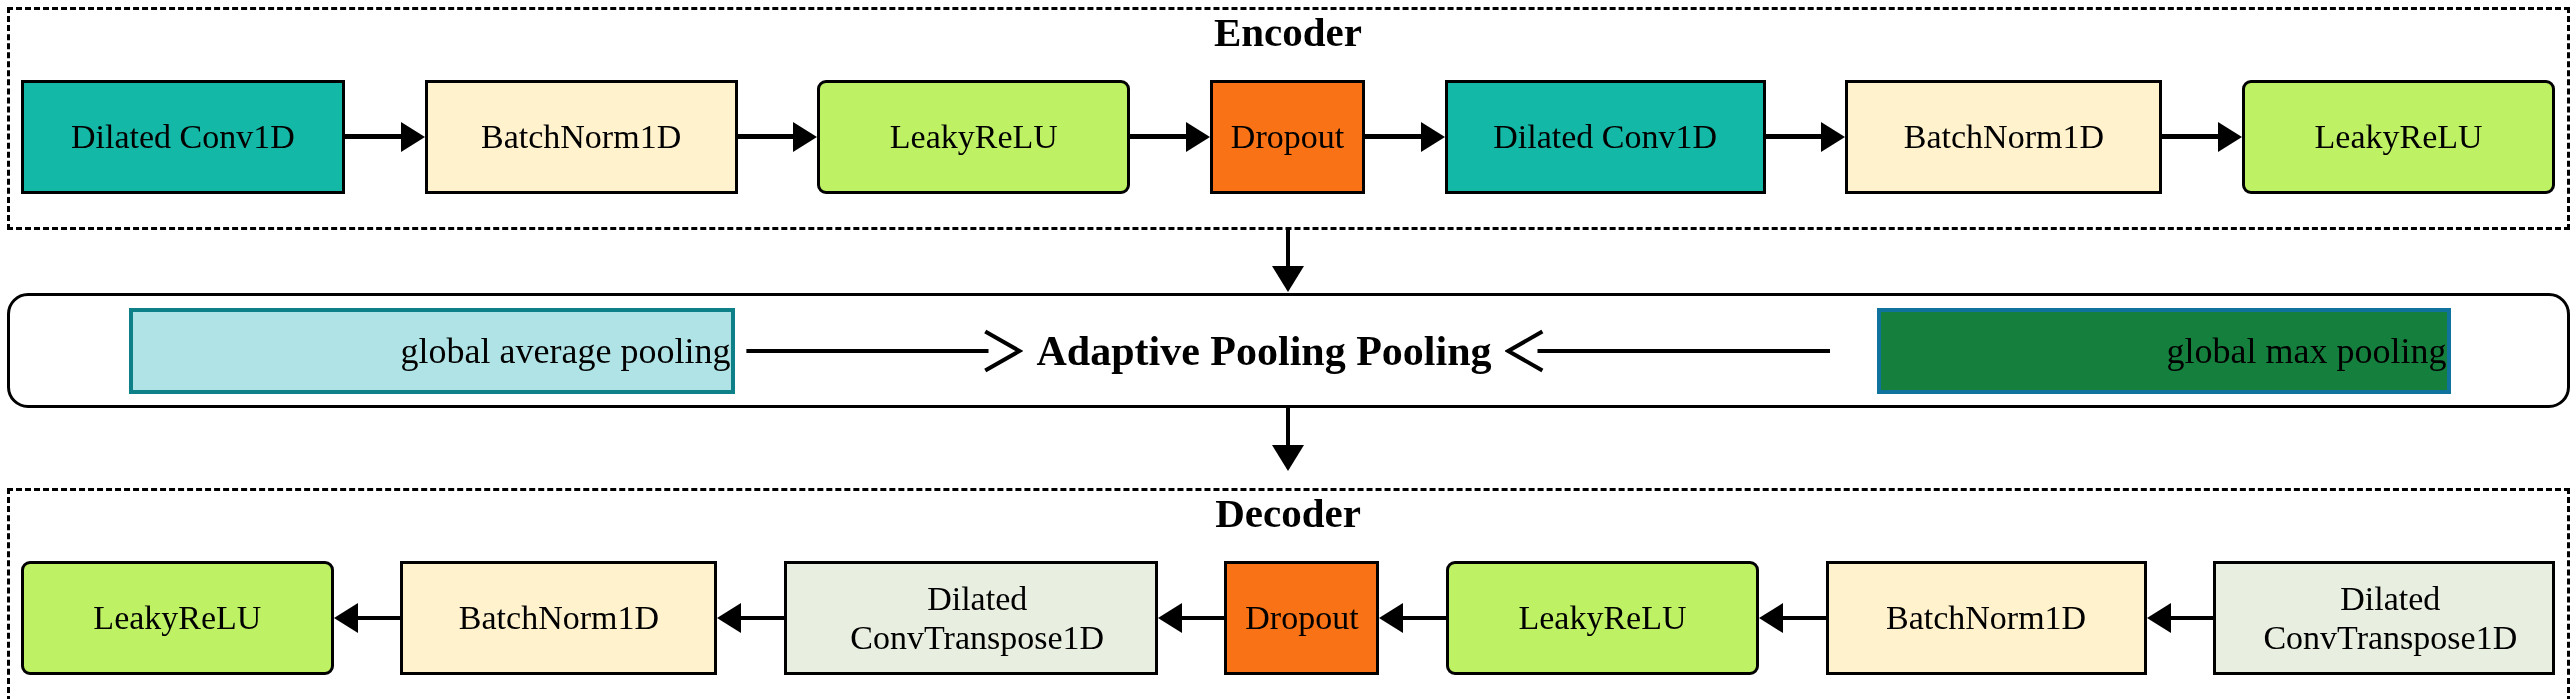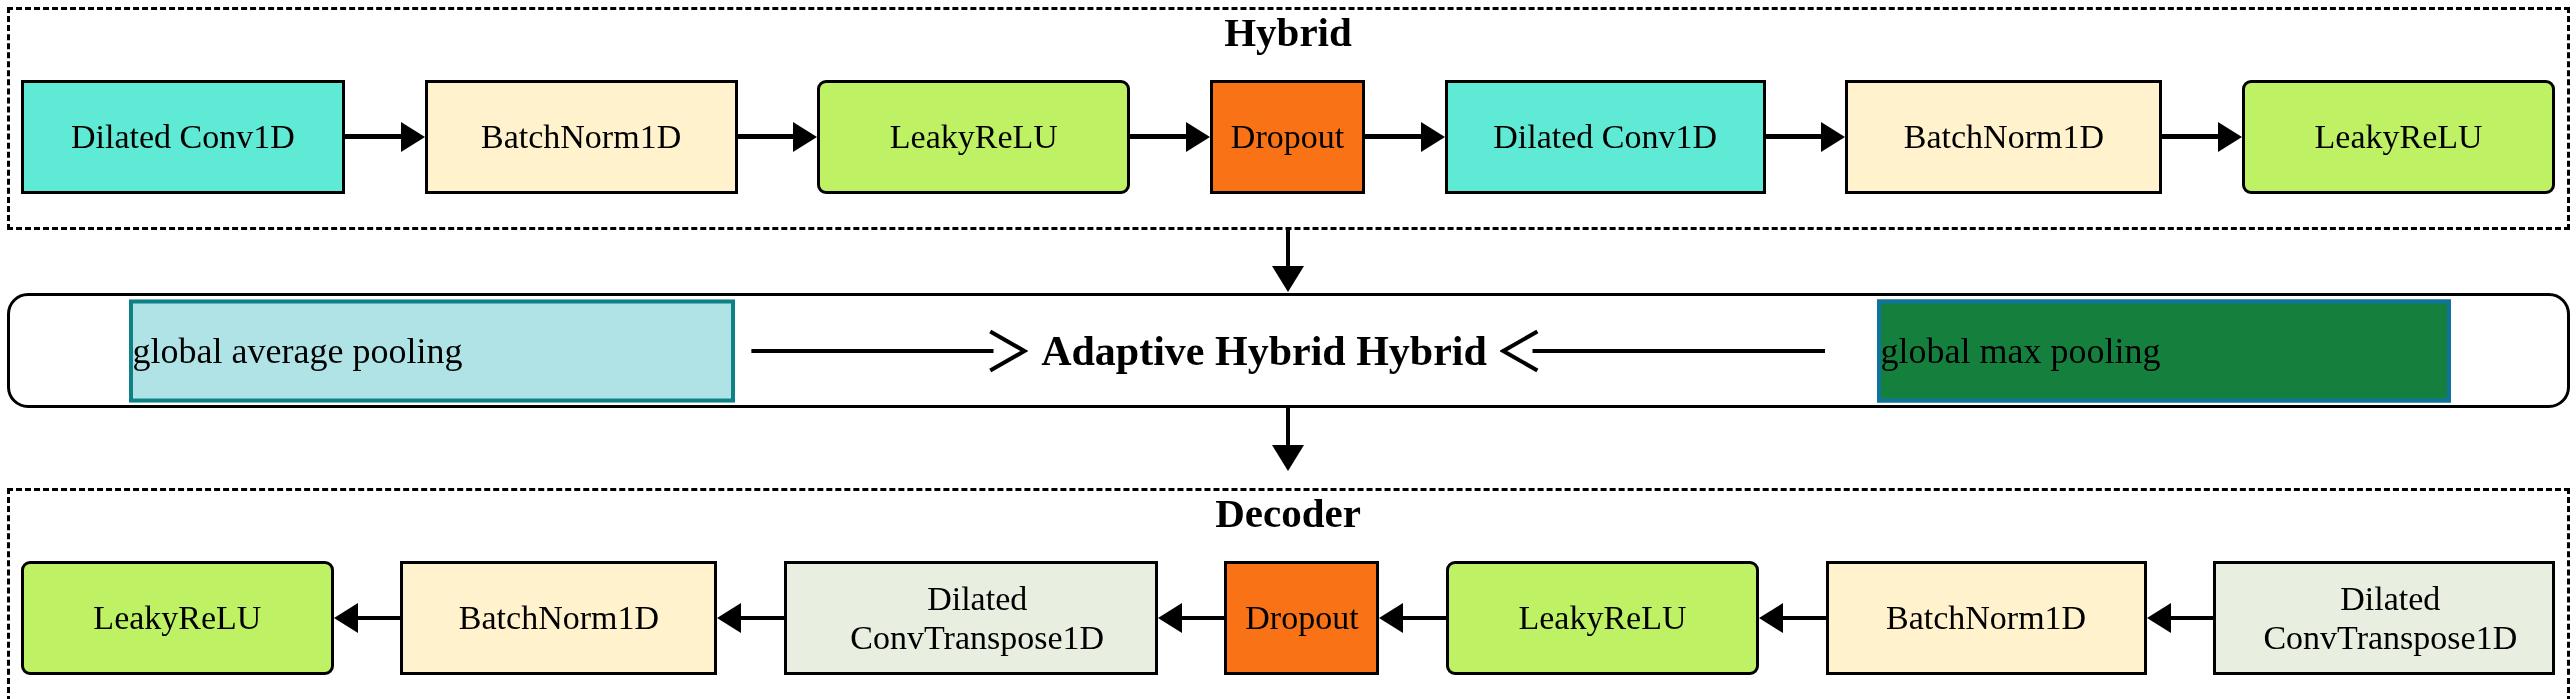--- a/index.html
+++ b/index.html
@@ -21,39 +21,39 @@
   
   .block-row{
     position:absolute;left:11.4px;right:11.4px;top:70px;height:114px;
     display:flex;align-items:center;justify-content:space-between;
   }
   .block{
     box-sizing:border-box;height:114px;border:3.3px solid #000;
     display:flex;align-items:center;justify-content:center;text-align:center;
     font-size:34px;line-height:1.15;flex:0 0 auto;padding:0 6.5px;
   }
-  .c-blue  {background:#5eead4;}
+  .c-blue  {background:#14b8a6;}
   .c-yellow{background:#fff2cc;}
   .c-pink  {background:#bef264;border-radius:9px;}
   .c-gray  {background:#f97316;}
   .c-green {background:#e8efe0;padding-left:19px;}
   
   .harrow{flex:1 1 auto;display:flex;align-items:center;min-width:34px;height:33px;}
   .harrow .shaft{flex:1;height:4.1px;background:#000;}
   .harrow .head{width:0;height:0;border-top:15.5px solid transparent;border-bottom:15.5px solid transparent;flex:0 0 auto;}
   .harrow.dir-right .head{border-left:24.4px solid #000;}
   .harrow.dir-left  .head{border-right:24.4px solid #000;}
   
   #pooling-section{
     position:absolute;left:6.5px;top:293px;width:2563px;height:115px;
     border:3.3px solid #000;border-radius:21px;box-sizing:border-box;background:#fff;
   }
   .pool-block{
-    position:absolute;top:50%;transform:translateY(-50%);height:103px;
-    box-sizing:border-box;display:flex;align-items:center;justify-content:flex-start;
+    position:absolute;top:50%;transform:translateY(-50%);height:86px;
+    box-sizing:border-box;display:flex;align-items:center;justify-content:flex-end;
     font-size:36px;
   }
   #gap-block{left:119px;width:606px;background:#b0e3e6;border:4.1px solid #0e8088;}
   #gmp-block{right:116px;width:574px;background:#15803d;border:4.1px solid #10739e;}
   .pool-center{
     position:absolute;left:0;right:0;top:0;bottom:0;
     display:flex;align-items:center;justify-content:center;gap:13px;
   }
   .pool-title{font-weight:bold;font-size:42px;white-space:nowrap;}
   .open-arrow{flex:0 0 auto;display:block;}
@@ -64,21 +64,21 @@
   }
   #varrow-top{top:229px;height:63px;}
   #varrow-bottom{top:408px;height:63px;}
   .vshaft{width:4.1px;background:#000;flex:1;}
   .vhead{width:0;height:0;border-left:16.3px solid transparent;border-right:16.3px solid transparent;border-top:26px solid #000;flex:0 0 auto;}
 </style>
 </head>
 <body>
 
 <div class="dashed-section" id="encoder-section">
-  <div class="section-title">Hybrid</div>
+  <div class="section-title">Encoder</div>
   <div class="block-row" id="encoder-row">
       <div class="block c-blue" style="width: 324px;">Dilated Conv1D</div>
       <div class="harrow dir-right">
         <span class="shaft"></span>
         <span class="head"></span>
       </div>
       <div class="block c-yellow" style="width: 313px;">BatchNorm1D</div>
       <div class="harrow dir-right">
         <span class="shaft"></span>
         <span class="head"></span>
@@ -114,21 +114,21 @@
 
 <div id="pooling-section">
   <div class="pool-block" id="gap-block">
     <span>global average pooling</span>
   </div>
   <div class="pool-center">
     <svg class="open-arrow" width="277" height="52" viewBox="0 0 340 64">
       <line x1="0" y1="32" x2="298" y2="32" stroke="#000" stroke-width="5"></line>
       <polyline points="294,8 336,32 294,56" fill="none" stroke="#000" stroke-width="5"></polyline>
     </svg>
-    <span class="pool-title">Adaptive Hybrid Hybrid</span>
+    <span class="pool-title">Adaptive Pooling Pooling</span>
     <svg class="open-arrow" width="325" height="52" viewBox="0 0 400 64">
       <polyline points="46,8 4,32 46,56" fill="none" stroke="#000" stroke-width="5"></polyline>
       <line x1="40" y1="32" x2="400" y2="32" stroke="#000" stroke-width="5"></line>
     </svg>
   </div>
   <div class="pool-block" id="gmp-block">
     <span>global max pooling</span>
   </div>
 </div>
 

